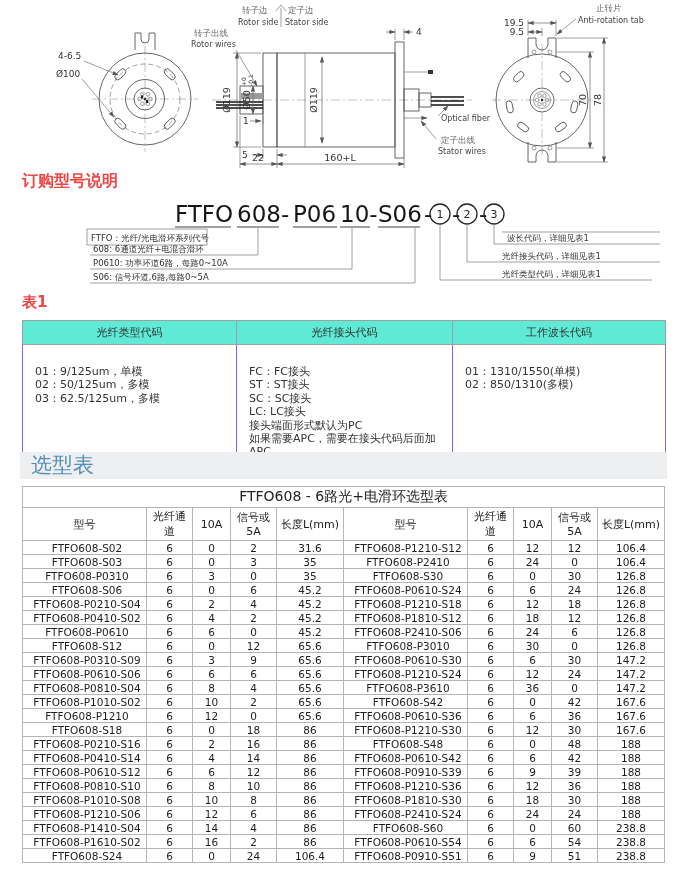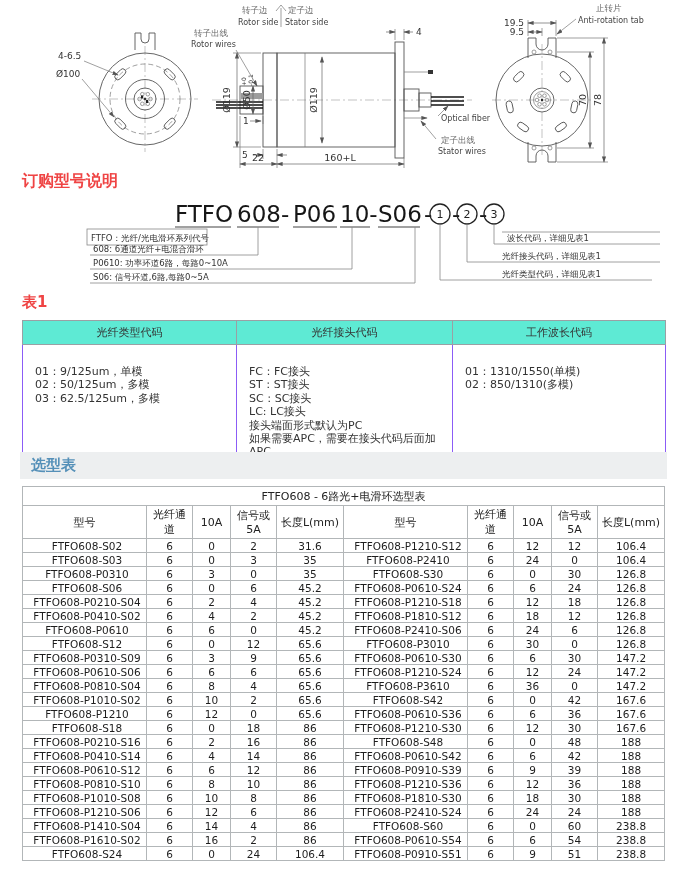--- a/index.html
+++ b/index.html
@@ -20,28 +20,28 @@
   .ladder{fill:none;stroke:#888;stroke-width:0.8;}
   .ul{stroke:#444;stroke-width:1.2;}
   .bigtok{font-size:23px;fill:#161616;}
   .circ{fill:none;stroke:#222;stroke-width:1.3;}
   .circnum{font-size:11px;fill:#222;text-anchor:middle;}
   .callout{font-size:8.5px;fill:#333;}
   .sec-title{position:absolute;font-weight:bold;color:#ef4444;}
   #ordering-title{left:22px;top:171px;font-size:16px;}
   #table1-title{left:22px;top:293px;font-size:15px;}
   #selbar{position:absolute;left:20px;top:452px;width:647px;height:27px;background:#ecieef0;background:#edeff0;}
-  #selbar .bar-label{display:inline-block;margin-left:11px;line-height:27px;font-size:15px;color:#5590b8;font-weight:bold;}
+  #selbar .bar-label{display:inline-block;margin-left:11px;line-height:27px;font-size:21px;color:#5590b8;font-weight:normal;}
   #table1{position:absolute;left:22px;top:320px;width:643px;border-collapse:collapse;table-layout:fixed;}
   #table1 th{border:1px solid #9aa0a4;height:21px;font-size:11px;font-weight:normal;color:#333;background:#5eead4;}
   #table1 td{border:1px solid #8b5cf6;vertical-align:top;padding:20px 12px 4px;font-size:11px;line-height:13.4px;color:#333;}
   #seltable{position:absolute;left:22px;top:486px;width:643px;border-collapse:collapse;table-layout:fixed;
             font-size:10.5px;color:#1d1d1d;border:1px solid #8f979b;}
   #seltable th,#seltable td{border:1px solid #b2b6b8;}
-  #seltable .title-row th{height:16px;font-size:11px;font-weight:normal;color:#222;}
+  #seltable .title-row th{height:16px;font-size:14px;font-weight:normal;color:#222;}
   #seltable .head-row th{height:16px;font-size:11px;font-weight:normal;color:#222;}
   #seltable td{height:13px;text-align:center;padding:0 2px;white-space:nowrap;overflow:hidden;}
   #seltable td.model{text-align:center;padding-left:7px;}
 </style>
 </head>
 <body>
 
 <div id="root">
 
   <svg id="drawing" style="top:0;" width="687" height="172" viewBox="0 0 687 172">

